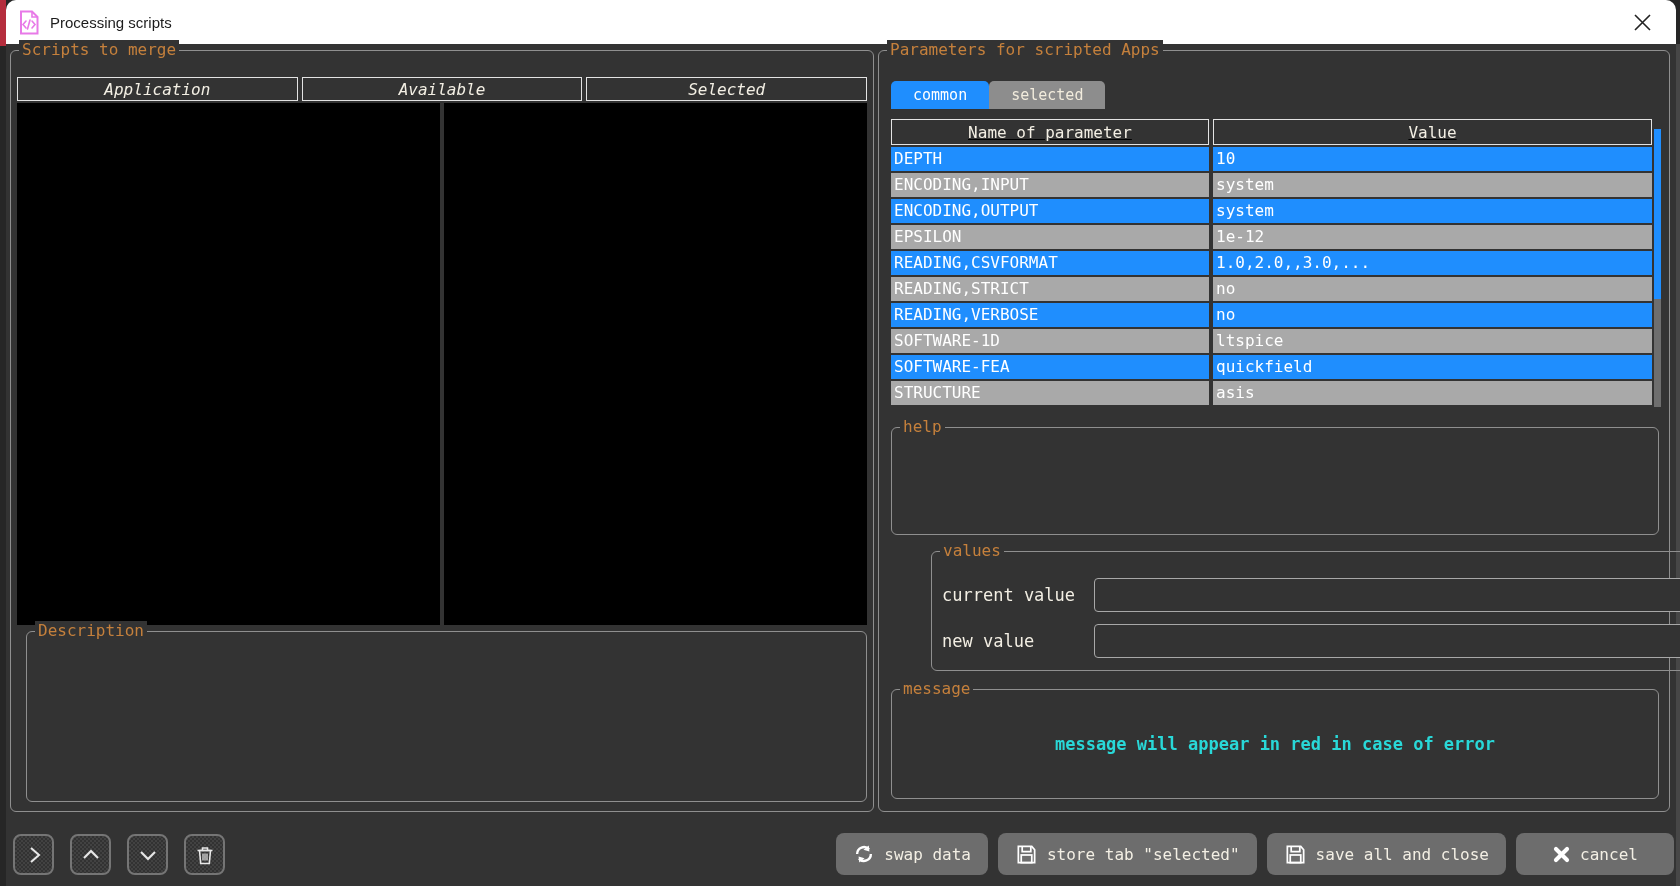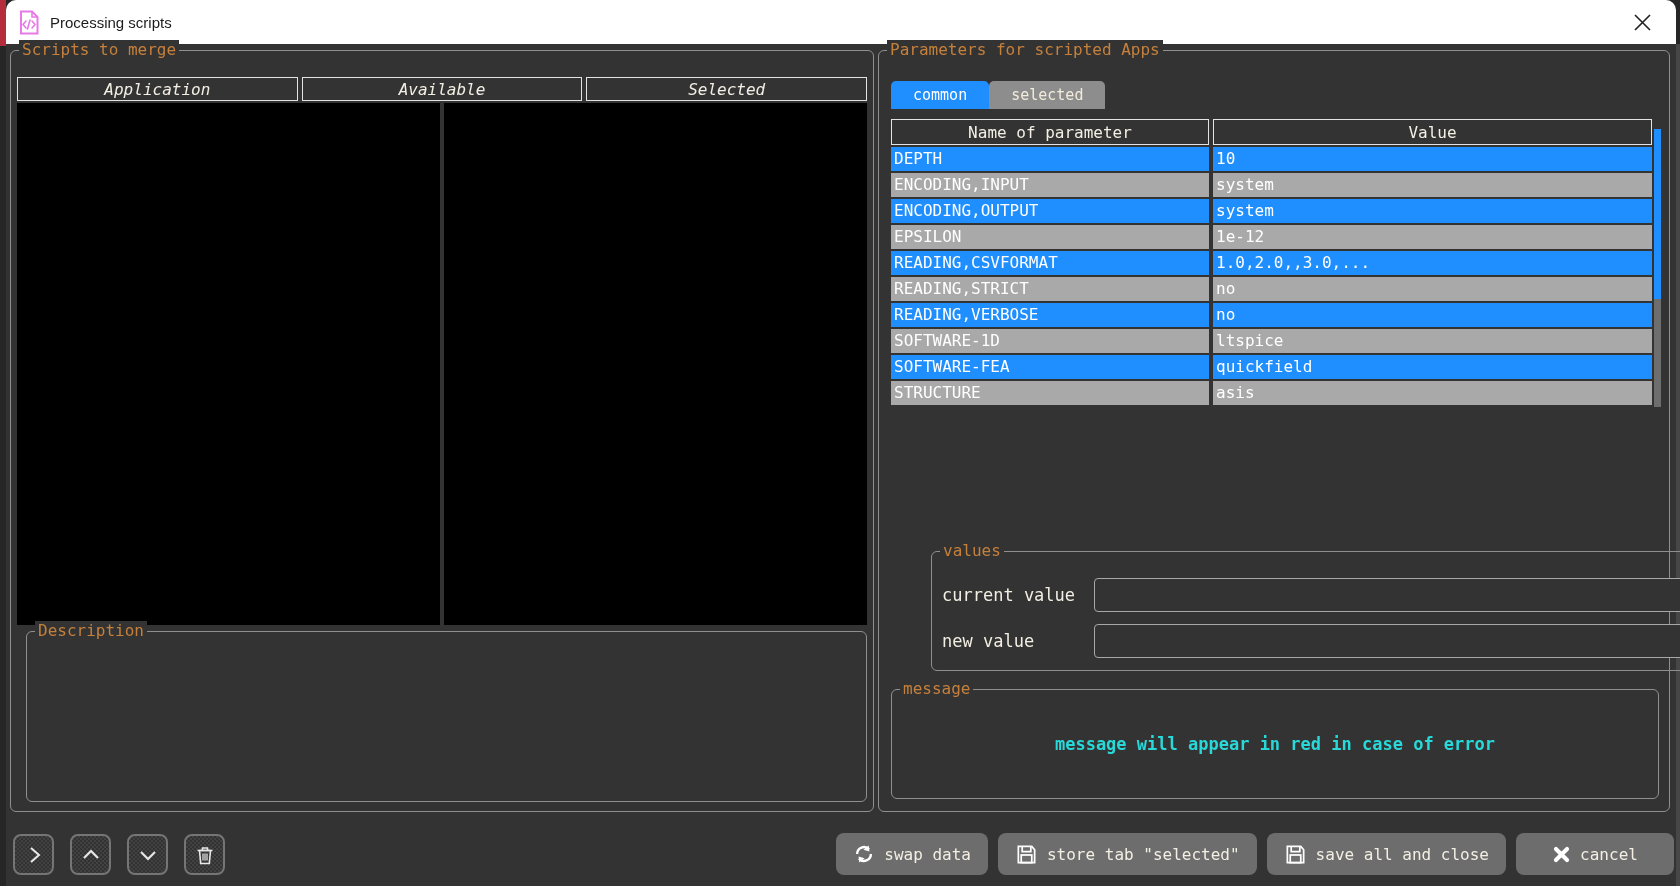--- a/index.html
+++ b/index.html
@@ -52,21 +52,21 @@
   #right-group{left:872px;top:50px;width:792px;height:762px;}
   .tabs{position:absolute;left:12px;top:30px;height:28px;display:flex;}
   .tab{height:28px;padding:0 22px;font-size:15px;display:flex;align-items:center;
        border-radius:5px 5px 0 0;cursor:pointer;}
   .tab.active{background:var(--tab-active-bg);color:#ffffff;}
   .tab.inactive{background:var(--tab-inactive-bg);color:#f2ecdd;}
 
   .ptable{position:absolute;left:12px;top:68px;width:770px;height:288px;display:flex;gap:2px;
           overflow:hidden;}
   .tmain{flex:1;display:flex;flex-direction:column;}
-  .thead{display:flex;gap:4px;height:26px;margin-bottom:2px;flex:none;}
+  .thead{display:flex;gap:4px;height:26px;margin-bottom:2px;flex:none;text-decoration:underline;}
   .hcell{border:1px solid var(--header-border);background:var(--dialog-bg);color:var(--text-light);
          font-size:16px;display:flex;align-items:center;justify-content:center;}
   .hcell.name{width:318px;flex:none;}
   .hcell.val{flex:1;}
   .tbody{flex:1;overflow:hidden;}
   .trow{display:flex;gap:4px;height:24px;margin-bottom:2px;}
   .tcell{color:#ffffff;font-size:16px;line-height:24px;padding-left:3px;white-space:nowrap;
          overflow:hidden;}
   .tcell.name{width:318px;flex:none;}
   .tcell.val{flex:1;}
@@ -211,20 +211,24 @@
               <div class="tcell val">asis</div>
             </div>
           </div>
       </div>
       <div class="vscroll">
         <div class="thumb"></div>
         <div class="track-below"></div>
       </div>
     </div>
 
+    <div id="help-group">
+      <span class="glabel">help</span>
+      <div></div>
+    </div>
 
     <div id="values-group">
       <span class="glabel">values</span>
       <div class="value-row r1">
         <label>current value</label>
         <input type="text" value="" style="">
       </div>
       <div class="value-row r2">
         <label>new value</label>
         <input type="text" value="" style="">

